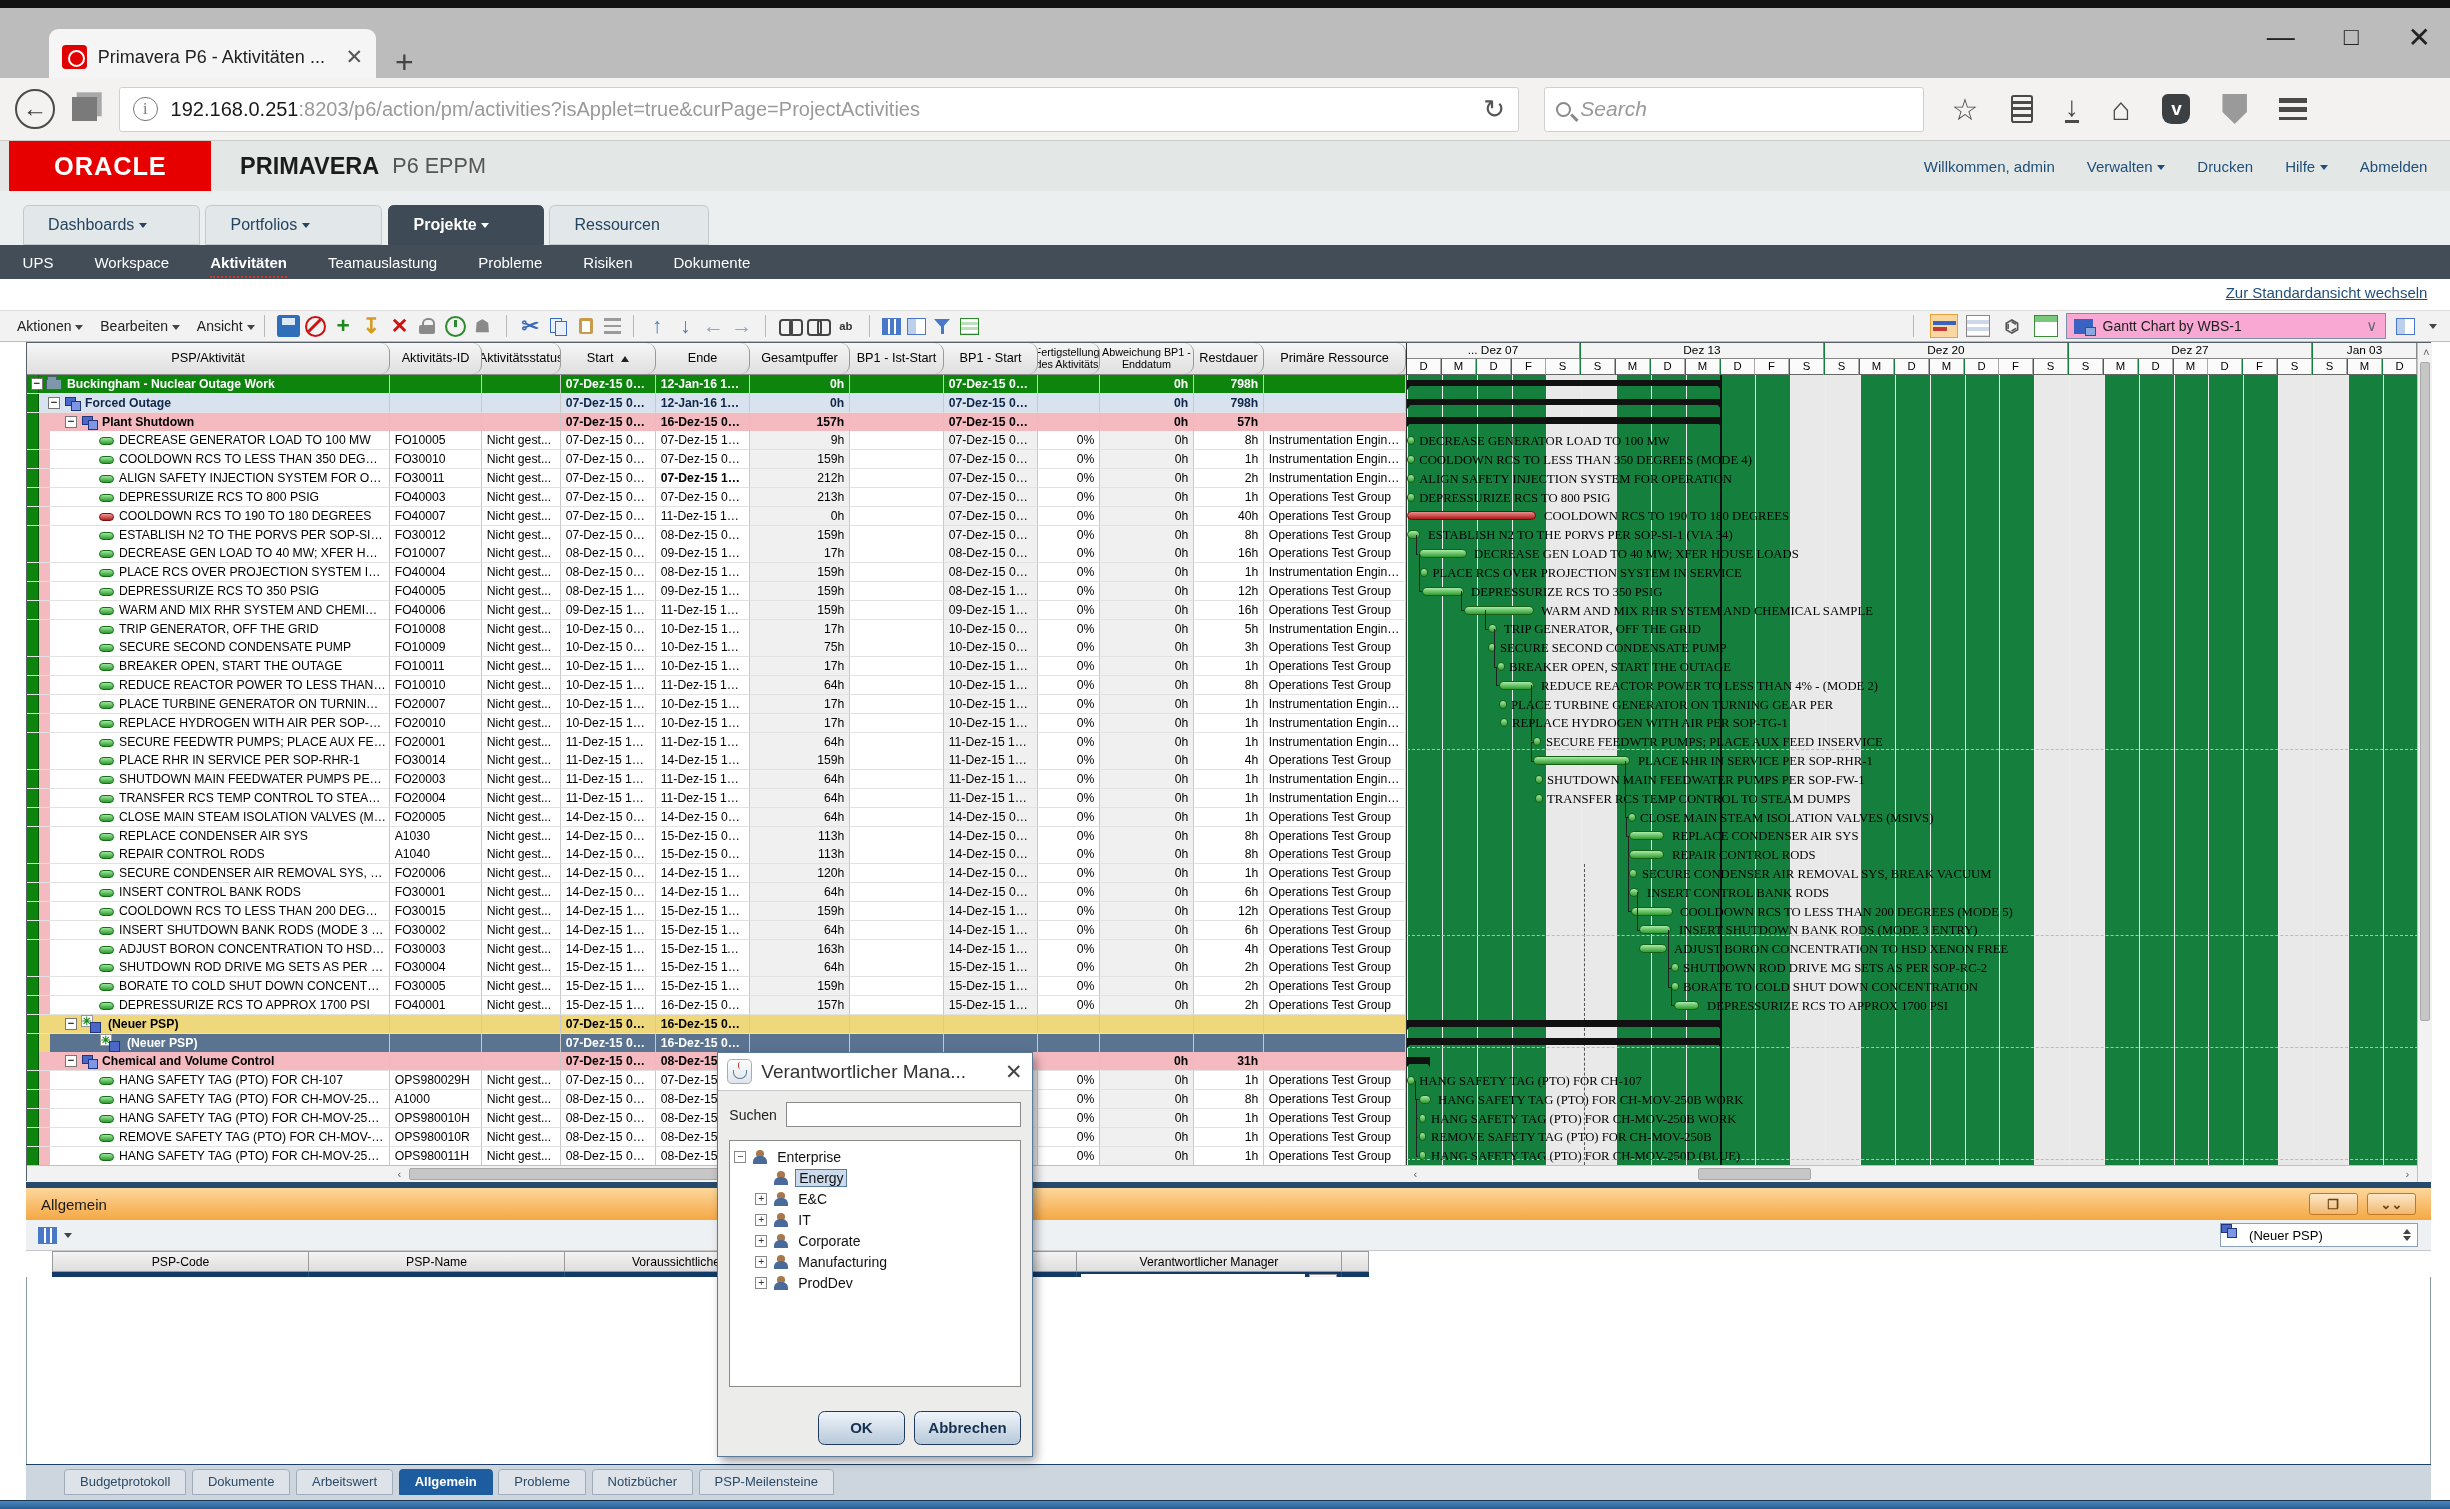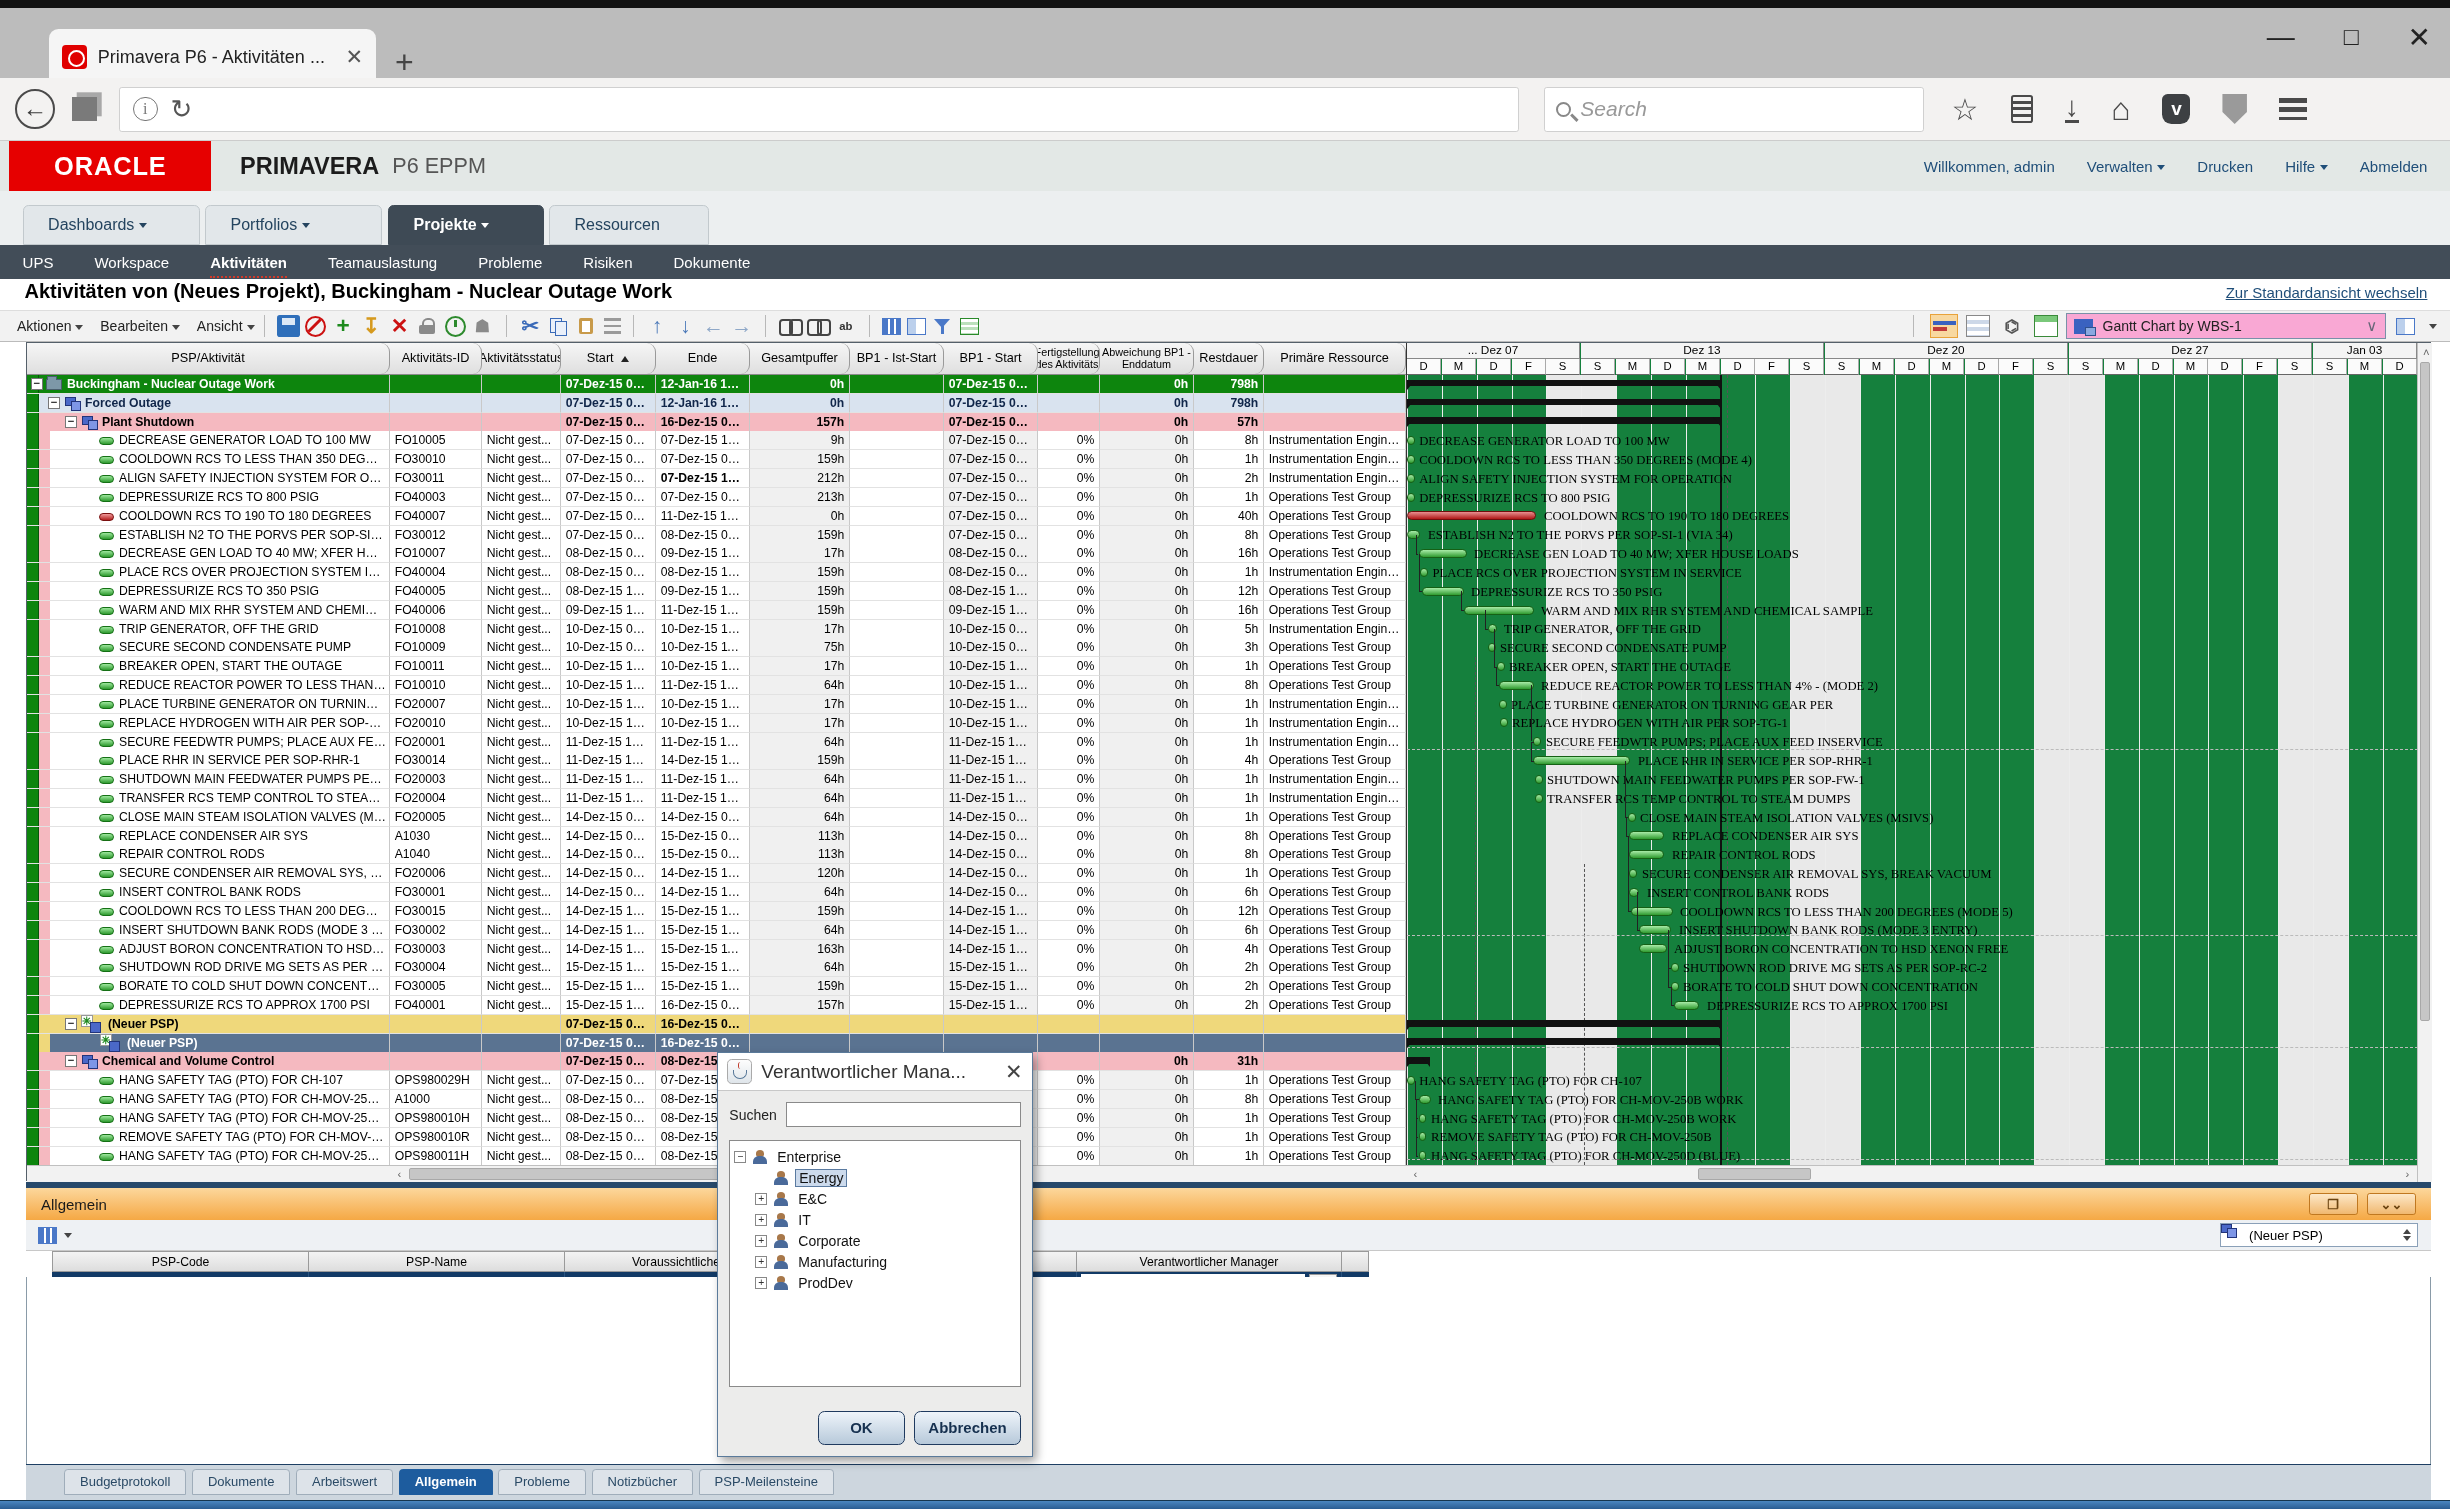--- a/index.html
+++ b/index.html
@@ -255,20 +255,21 @@
       <span>—</span>
       <span style="font-size:24.5px;">□</span>
       <span>✕</span>
     </div>
   </div>
   <div class="abs navbar">
     <span class="i-back">←</span>
     <span class="i-pages"></span>
     <div class="urlbox">
       <span class="i-info">i</span>
+      <span class="url"><b>192.168.0.251</b><span>:8203/p6/action/pm/activities?isApplet=true&amp;curPage=ProjectActivities</span></span>
       <span class="i-reload">↻</span>
     </div>
     <div class="searchbox">
       <span class="i-mag"></span>
       <span class="search-ph">Search</span>
     </div>
     <div class="navicons">
       <span class="i-star">☆</span>
       <span class="i-clip"></span>
       <span class="i-dl">↓</span>
@@ -303,21 +304,20 @@
       <span>UPS</span>
       <span>Workspace</span>
       <span class="active">Aktivitäten</span>
       <span>Teamauslastung</span>
       <span>Probleme</span>
       <span>Risiken</span>
       <span>Dokumente</span>
     </div>
 
   <div class="abs titlerow"></div>
-  <div class="abs pagetitle">Aktivitäten von (Neues Projekt), Buckingham - Nuclear Outage Work</div>
   <a class="abs stdlink">Zur Standardansicht wechseln</a>
   <div class="abs toolrow" id="toolrow">
       <span class="menu">Aktionen<span class="mcaret"></span></span>
       <span class="menu">Bearbeiten<span class="mcaret"></span></span>
       <span class="menu">Ansicht<span class="mcaret"></span></span>
       <span class="tsep"></span>
       <span class="ti ti-save"></span>
       <span class="ti ti-ban"></span>
       <span class="ti ti-plus">+</span>
       <span class="ti ti-plusdn">↧</span>

